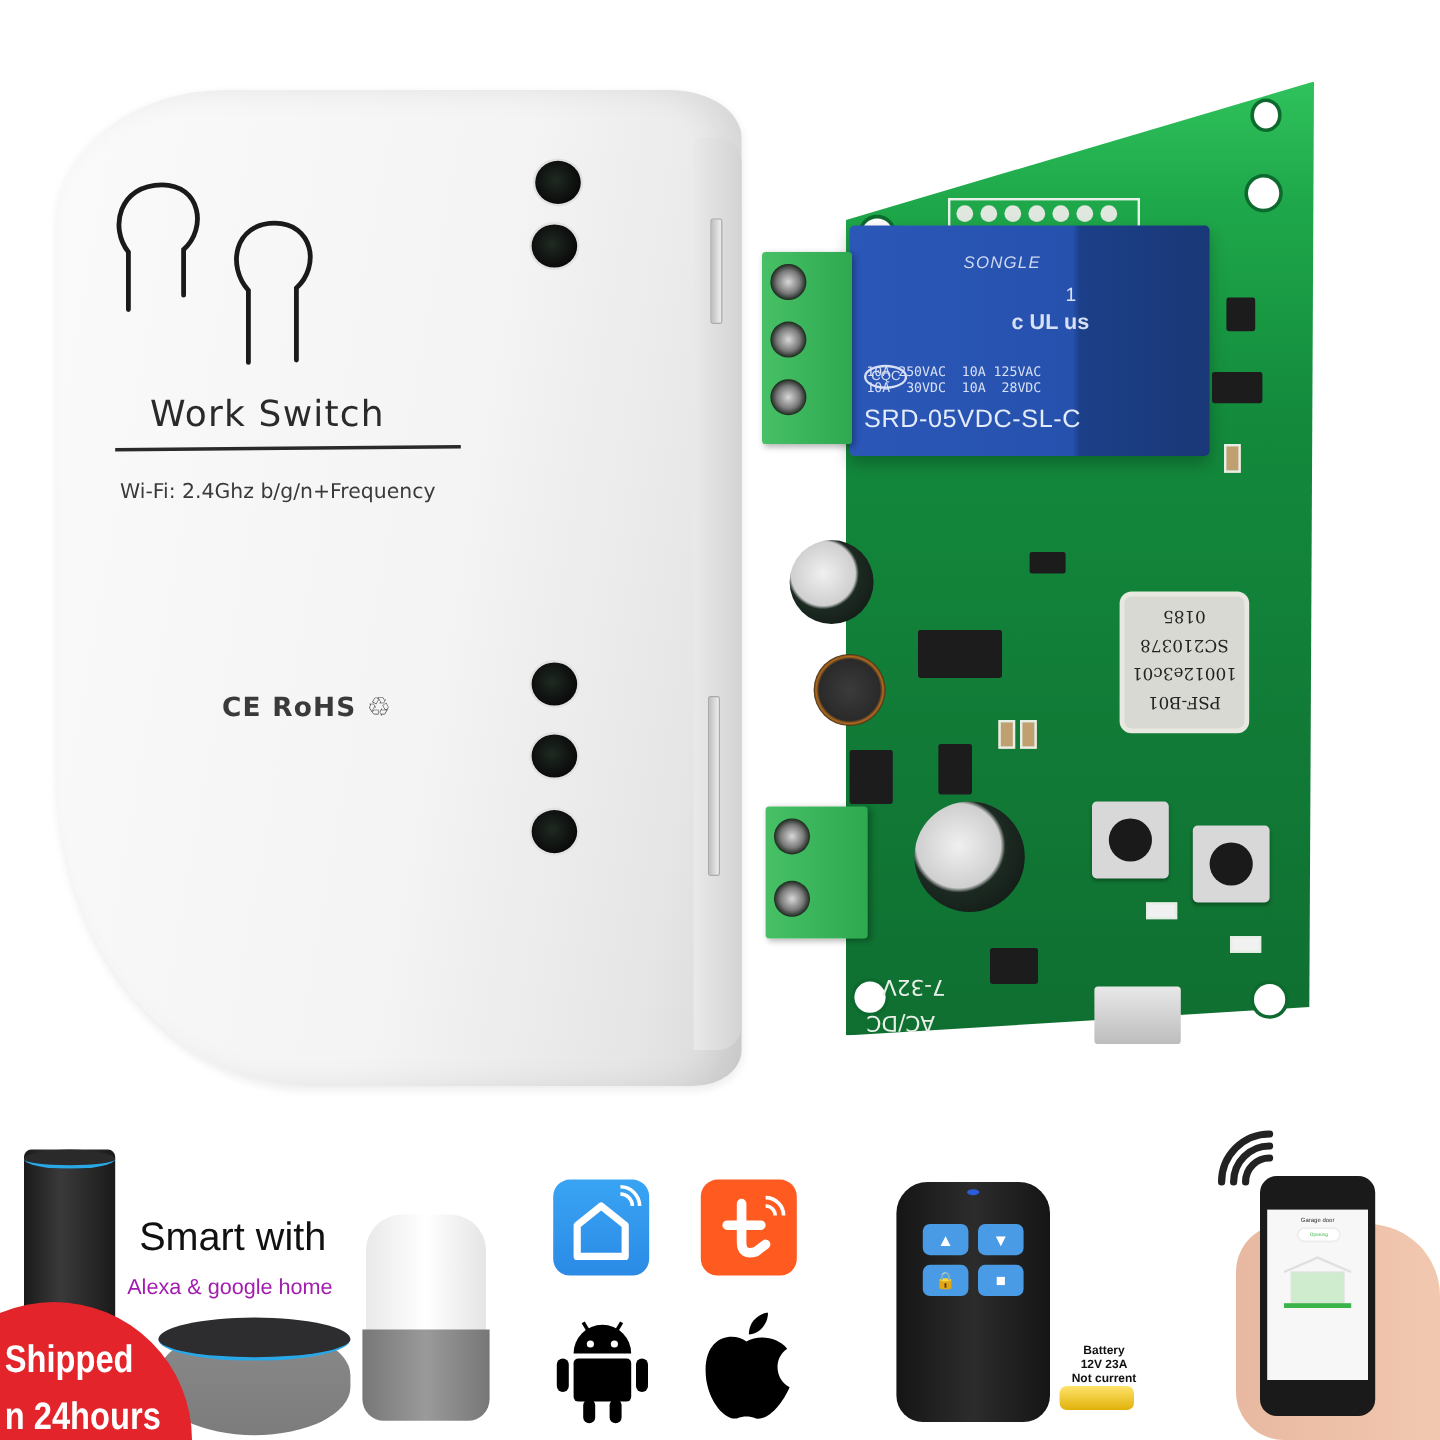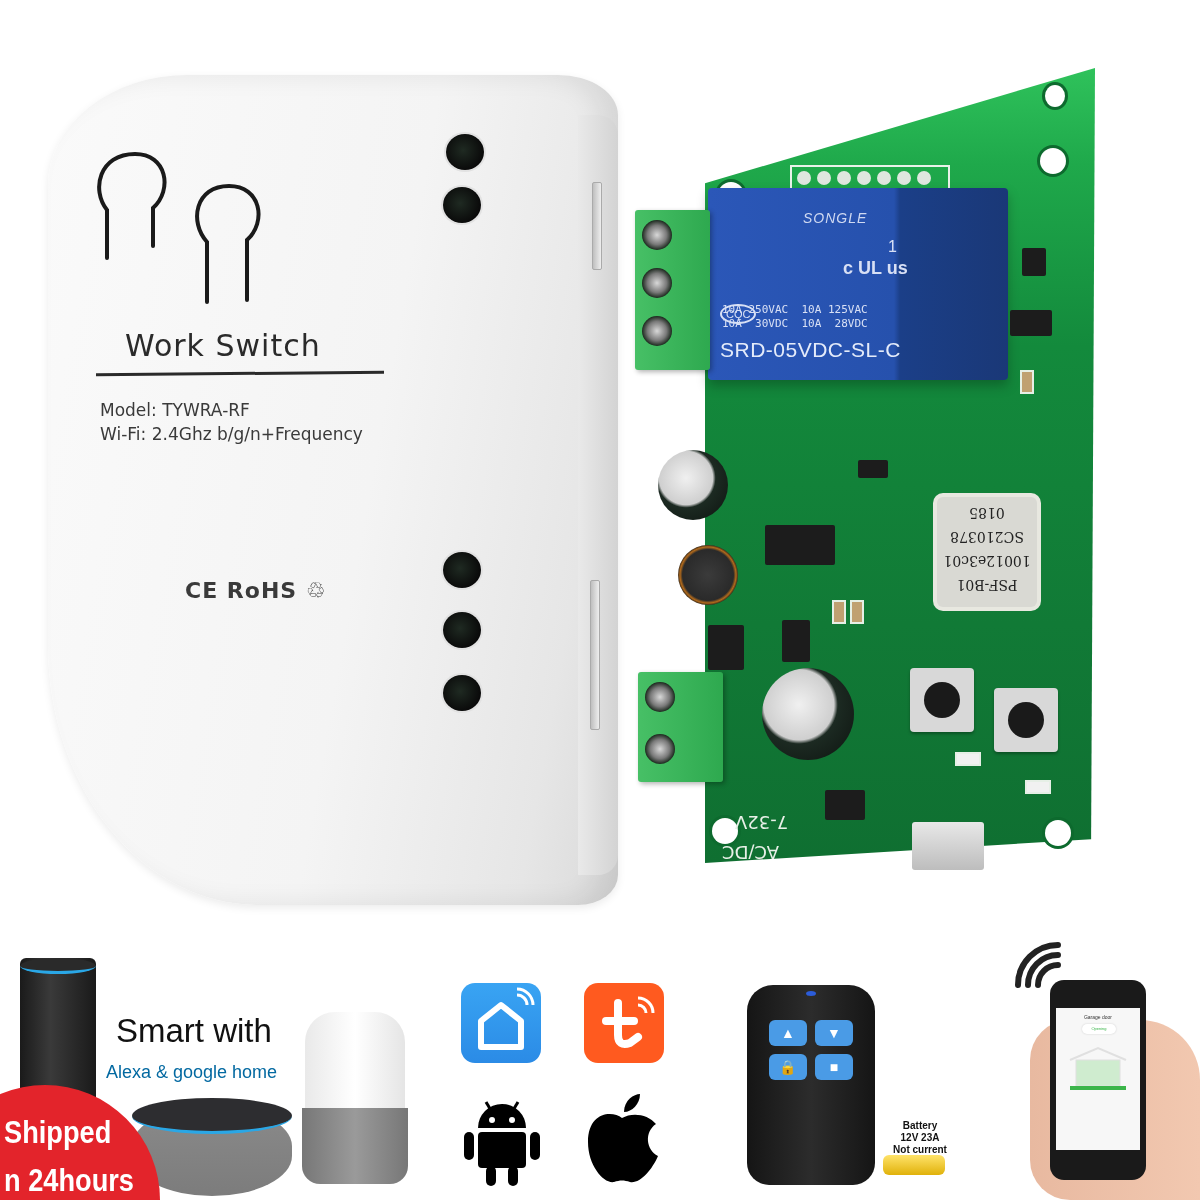--- a/index.html
+++ b/index.html
@@ -74,21 +74,21 @@
   
   .echo { position: absolute; left: 20px; top: 958px; width: 76px; height: 160px;
           background: linear-gradient(90deg, #1a1a1a, #3a3a3a 40%, #1a1a1a); border-radius: 6px 6px 0 0; }
   .echo-ring { position: absolute; left: 20px; top: 958px; width: 76px; height: 16px; border-radius: 50%; background: #2a2a2a; border-bottom: 3px solid #2aa7e6; }
   .echo-dot { position: absolute; left: 132px; top: 1106px; width: 160px; height: 90px; border-radius: 80px / 40px;
               background: linear-gradient(180deg, #8a8a8a 0%, #7c7c7c 100%); }
   .echo-dot-top { position: absolute; left: 132px; top: 1098px; width: 160px; height: 36px; border-radius: 50%; background: #2d2d30; border-bottom: 3px solid #2aa7e6; }
   .ghome-top { position: absolute; left: 305px; top: 1012px; width: 100px; height: 100px; border-radius: 30px 30px 0 0; background: linear-gradient(90deg,#e9e9e9,#ffffff,#e5e5e5); }
   .ghome-base { position: absolute; left: 302px; top: 1108px; width: 106px; height: 76px; border-radius: 0 0 18px 18px; background: linear-gradient(90deg,#777,#9a9a9a,#777); }
   .work-title { position: absolute; left: 116px; top: 1012px; font-size: 33px; color: #111; }
-  .work-sub { position: absolute; left: 106px; top: 1062px; font-size: 18px; color: #0369a1; }
+  .work-sub { position: absolute; left: 106px; top: 1062px; font-size: 18px; color: #a21caf; }
 
   .ship-badge { position: absolute; left: -70px; top: 1085px; width: 230px; height: 230px; border-radius: 50%; background: #e3242b; }
   .ship-text { position: absolute; left: 4px; top: 1108px; color: #fff; font-weight: bold; font-size: 32px; line-height: 48px; font-family: "Liberation Sans", sans-serif; transform: scaleX(0.85); transform-origin: left; }
 
   .app-icon { position: absolute; width: 80px; height: 80px; border-radius: 14px; }
   .smartlife { left: 461px; top: 983px; background: linear-gradient(180deg,#39a4f3,#2b8be6); }
   .tuya { left: 584px; top: 983px; background: #ff5a1f; }
   .app-glyph { position: absolute; inset: 0; display: flex; align-items: center; justify-content: center; }
 
   .remote { position: absolute; left: 747px; top: 985px; width: 128px; height: 200px; border-radius: 26px 26px 22px 22px;
@@ -121,21 +121,20 @@
 <div class="hole" style="left:443px;top:187px"></div>
 <div class="hole" style="left:443px;top:552px"></div>
 <div class="hole" style="left:443px;top:612px"></div>
 <div class="hole" style="left:443px;top:675px"></div>
 <div class="slot" style="left:592px;top:182px;height:88px"></div>
 <div class="slot" style="left:590px;top:580px;height:150px"></div>
 
 <div class="label-title">Work Switch</div>
 <div class="label-rule"></div>
 <div class="specs">
-  <div>Model:  TYWRA-RF</div>
   <div>Wi-Fi:  2.4Ghz b/g/n+Frequency</div>
 </div>
 <div class="certs">CE RoHS ♲</div>
 
 <div class="pcb"></div>
 <div class="pcb-hole" style="left:1045px;top:85px;width:20px;height:22px"></div>
 <div class="pcb-hole" style="left:1040px;top:148px"></div>
 <div class="pcb-hole" style="left:718px;top:182px"></div>
 <div class="pcb-hole" style="left:712px;top:818px"></div>
 <div class="pcb-hole" style="left:1045px;top:820px"></div>

